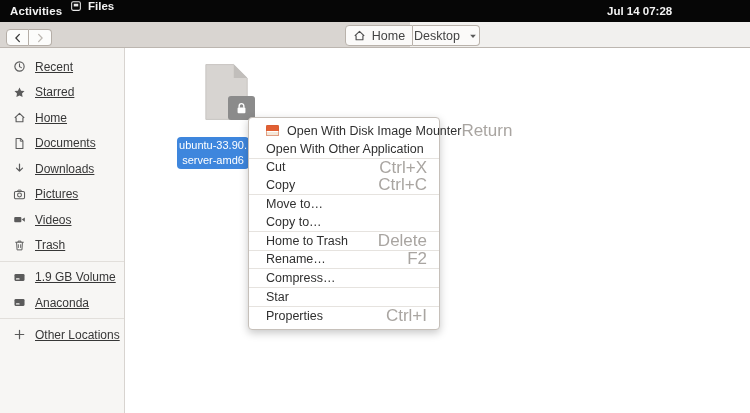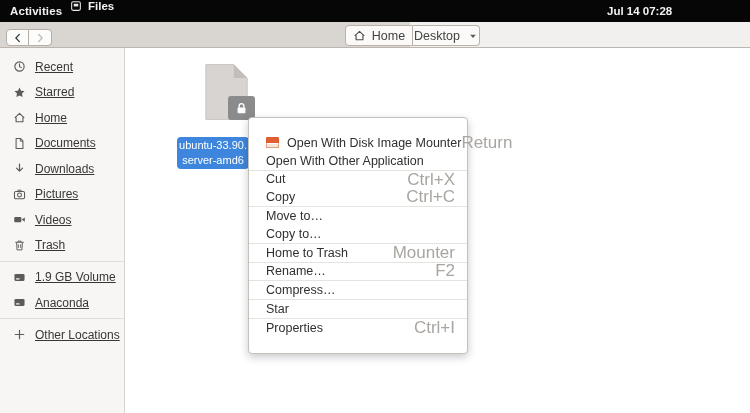--- a/index.html
+++ b/index.html
@@ -45,23 +45,23 @@
   .content{position:absolute;left:126px;top:48px;width:624px;height:365px;background:#ffffff;}
   .file{position:absolute;left:51px;top:15px;width:125px;height:92px;}
   .file-doc{position:absolute;left:25px;top:0;}
   .emblem{position:absolute;left:51px;top:33px;width:27px;height:24px;background:#8b8b8b;
     border-radius:3px;display:flex;align-items:center;justify-content:center;color:#ffffff;}
   .file-label{position:absolute;left:0;top:74px;width:72px;height:32px;border-radius:4px;
     color:#ffffff;font-size:11px;line-height:15px;text-align:center;overflow:hidden;
     padding-top:1px;box-sizing:border-box;white-space:nowrap;}
 
   
-  .menu{position:absolute;left:248px;top:117px;width:220px;box-sizing:border-box;background:#ffffff;
+  .menu{position:absolute;left:248px;top:117px;width:192px;box-sizing:border-box;background:#ffffff;
     border:1px solid #c6c0ba;border-radius:4px;box-shadow:0 3px 9px rgba(0,0,0,.22);
-    padding:16px 0;z-index:10;}
+    padding:4px 0;z-index:10;}
   .menu-item{height:17.8px;display:flex;align-items:center;padding:0 12px 0 17px;
     font-size:12.5px;color:#303030;cursor:default;}
   .menu-item .mi-icon{width:13px;height:11px;border-radius:1.5px;margin-right:8px;flex:0 0 auto;
     background:linear-gradient(#e25f33 0 58%,#ffffff 58% 68%,#f3e7d9 68% 100%);
     box-shadow:inset 0 0 0 .5px #cf5a30;}
   .menu-item .mi-label{white-space:nowrap;}
   .menu-item .mi-shortcut{margin-left:auto;font-size:17px;color:#a9a5a1;}
   .menu-sep{height:1px;background:#e6e3df;margin:0;}
 
   .icon svg{display:block;}
@@ -266,21 +266,21 @@
       <div class="menu-sep"></div>
       <div class="menu-item">
         <span class="mi-label">Move to…</span>
       </div>
       <div class="menu-item">
         <span class="mi-label">Copy to…</span>
       </div>
       <div class="menu-sep"></div>
       <div class="menu-item">
         <span class="mi-label">Home to Trash</span>
-        <span class="mi-shortcut">Mounter</span>
+        <span class="mi-shortcut">Delete</span>
       </div>
       <div class="menu-sep"></div>
       <div class="menu-item">
         <span class="mi-label">Rename…</span>
         <span class="mi-shortcut">F2</span>
       </div>
       <div class="menu-sep"></div>
       <div class="menu-item">
         <span class="mi-label">Compress…</span>
       </div>

